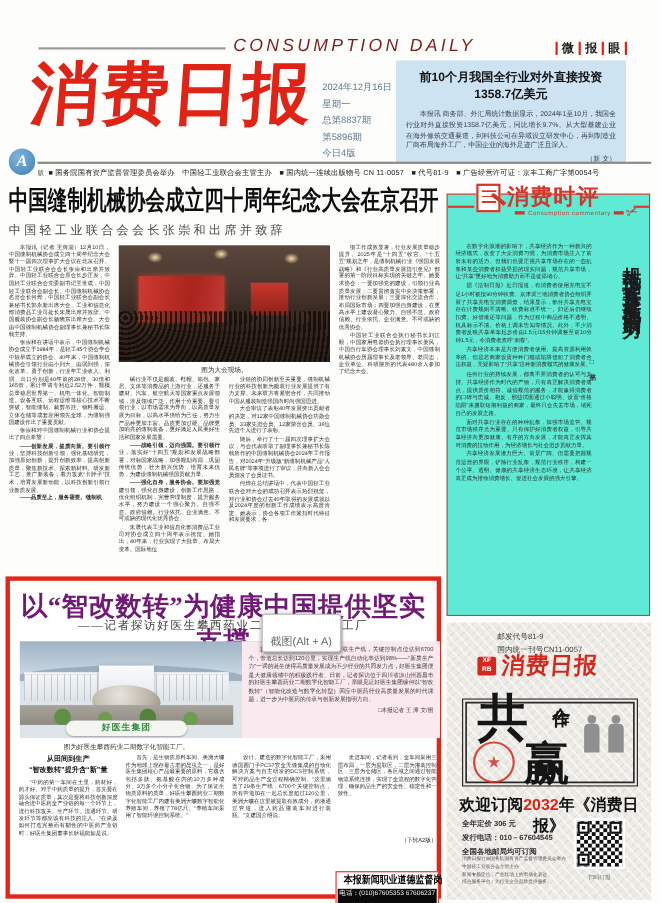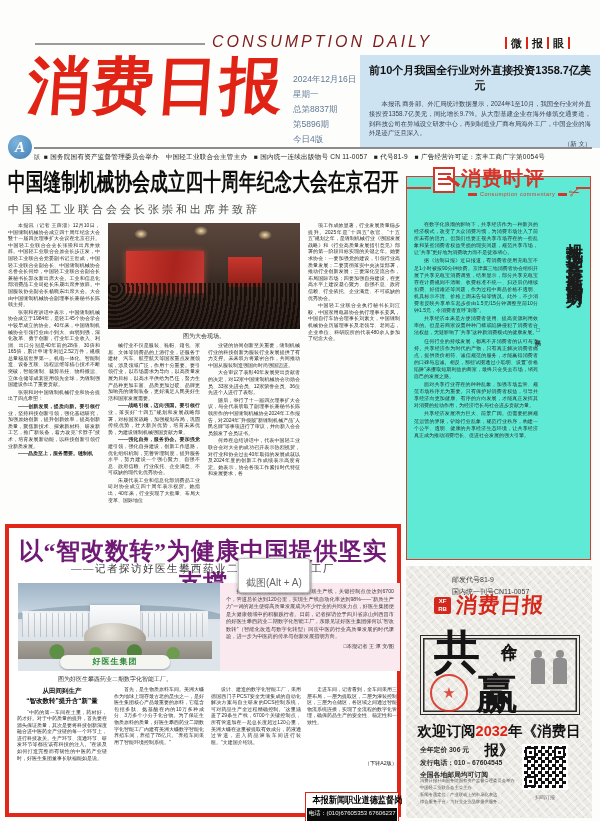--- a/index.html
+++ b/index.html
@@ -7,21 +7,21 @@
   .page { position:relative; width:600px; height:821px; background:#fdfdfb; overflow:hidden; margin:0 auto; }
 
   
   .eng-line { position:absolute; left:35px; top:43px; width:170px; height:2px; background:#9b9b9b; }
   .eng-title { position:absolute; left:212px; top:33px; font-size:16px; font-style:italic; color:#7f1d1d; letter-spacing:3px; font-family:Liberation Sans, sans-serif; }
   .masthead-title { position:absolute; left:28px; top:52px; width:265px; font-size:62px; font-weight:900; color:#e02314; font-family:"Liberation Serif", serif; transform:skewX(-4deg); letter-spacing:2px; line-height:1.1; white-space:nowrap; }
   .date-block { position:absolute; left:293px; top:72px; font-size:8.5px; color:#5f7894; line-height:1.75; }
   .micro-label { position:absolute; left:505px; top:36px; font-size:11px; font-weight:bold; color:#1a1a1a; }
   .micro-label span { padding:0 4px; border-left:2px solid #e02314; }
   .micro-label span:last-child { border-right:2px solid #e02314; }
-  .micro-box { position:absolute; left:360px; top:55px; width:240px; height:93px; background:#cde3f2; padding:8px 9px 6px; }
+  .micro-box { position:absolute; left:360px; top:55px; width:209px; height:93px; background:#cde3f2; padding:8px 9px 6px; }
   .micro-headline { font-size:11px; font-weight:bold; color:#111; text-align:center; margin-bottom:6px; letter-spacing:0; }
   .micro-body { font-size:6.3px; color:#37404a; line-height:1.55; text-align:justify; text-indent:2em; }
   .micro-byline { font-size:6.3px; color:#37404a; text-align:right; margin-top:2px; }
 
   
   .rule { position:absolute; left:34px; top:147px; width:558px; height:2px; background:#8c8c8c; }
   .ed-badge { position:absolute; left:8px; top:135px; width:24px; height:24px; border-radius:50%;
      background:radial-gradient(circle at 35% 30%, #7fb4dc, #3f7fb4); color:#fff; font-weight:bold; font-style:italic;
      font-size:15px; text-align:center; line-height:24px; font-family:"Liberation Serif", serif; }
   .ed-ban { position:absolute; left:34px; top:153px; font-size:6px; color:#555; }

